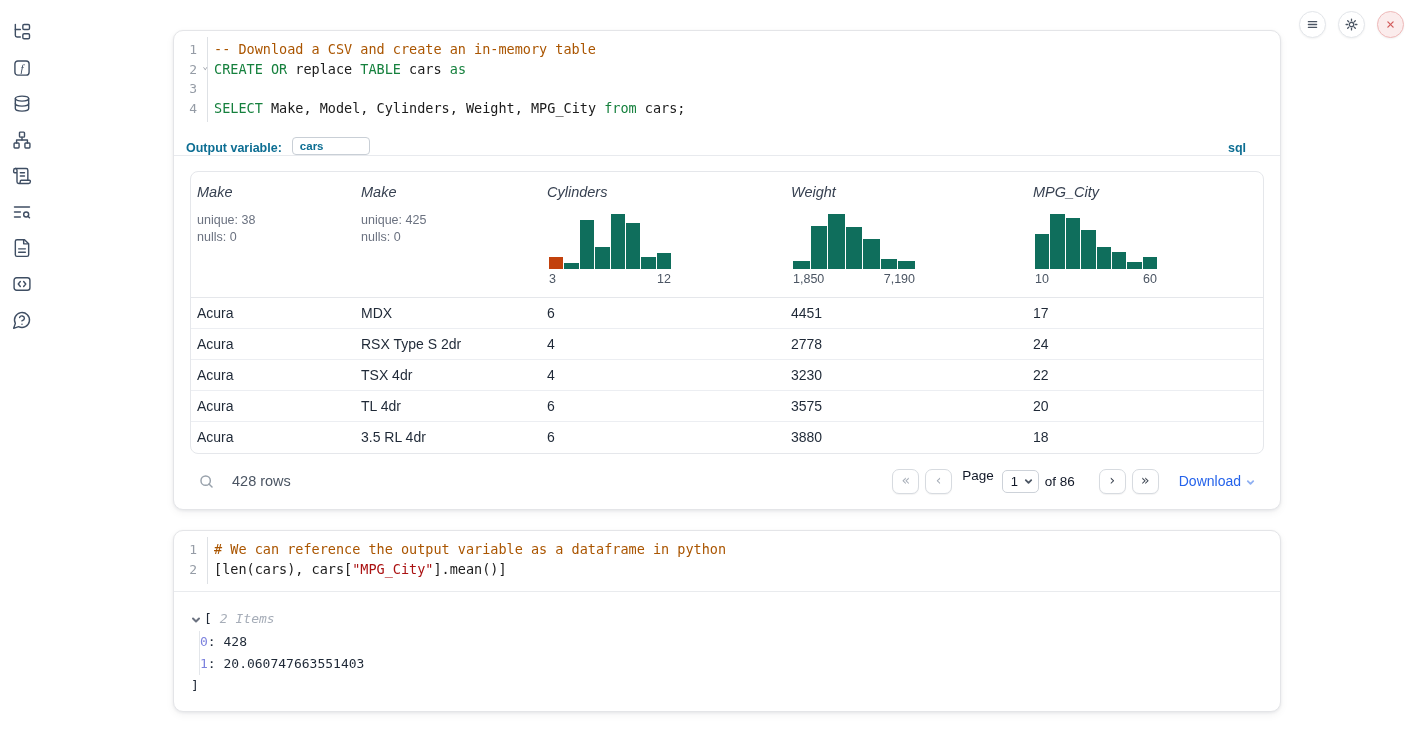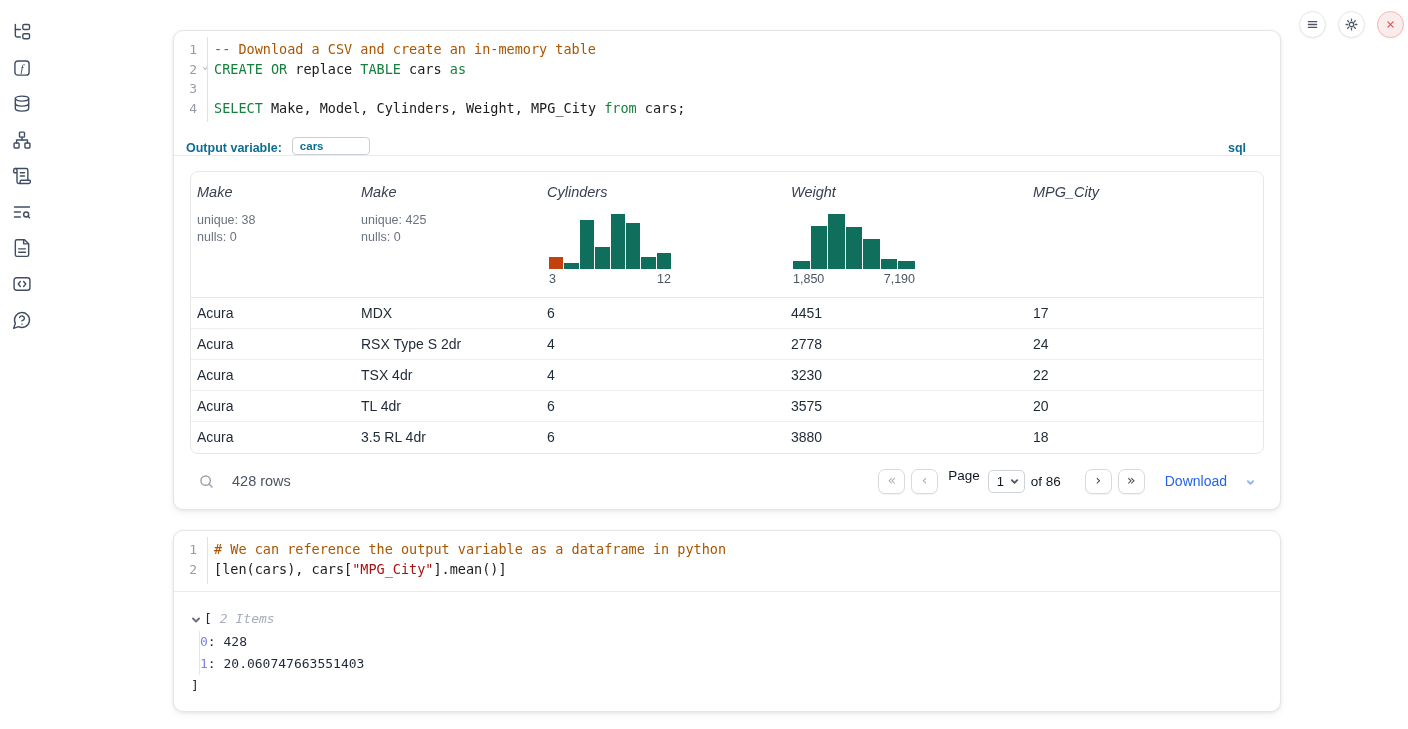--- a/index.html
+++ b/index.html
@@ -89,21 +89,21 @@
   .pbtn.disabled { color:#A7AEB8; cursor:default; }
   .page-label { margin:0 2px 12px 4px; }
   .pselect { width:37px; height:23px; border:1px solid #CDD2D9; border-radius:5px;
     display:flex; align-items:center; justify-content:space-between;
     padding:0 5px 0 8px; font-size:13px; cursor:pointer; background:#fff; }
   .pselect svg, .download svg { width:9px; height:9px; fill:none;
     stroke-width:2; stroke-linecap:round; stroke-linejoin:round; }
   .pselect svg { stroke:#4B5563; }
   .of-label { margin-right:8px; }
   .gap-l { margin-left:10px; }
-  .download { margin-left:14px; display:flex; align-items:center; gap:19px;
+  .download { margin-left:14px; display:flex; align-items:center; gap:5px;
     font-size:14px; color:#2563EB; cursor:pointer; }
   .download svg { stroke:#8FB0F2; margin-top:2px; }
 
   
   .pyout { padding:16px 16px 0 17px; font-family:"DejaVu Sans Mono", monospace;
     font-size:13px; line-height:22.3px; color:#1F2937; }
   .tree-head { display:flex; align-items:center; }
   .tree-caret { margin-right:3px; display:flex; cursor:pointer; }
   .tree-caret svg { width:10px; height:10px; stroke:#6B7280; fill:none;
     stroke-width:2; stroke-linecap:round; stroke-linejoin:round; }
@@ -290,20 +290,36 @@
               <i style="height: 14%; background: rgb(15, 110, 92);"></i>
             </div>
             <div class="hist-axis">
               <span>1,850</span>
               <span>7,190</span>
             </div>
           </div>
         </div>
         <div class="th">
           <div class="th-title">MPG_City</div>
+          <div class="hist-wrap">
+            <div class="hist">
+              <i style="height: 63%; background: rgb(15, 110, 92);"></i>
+              <i style="height: 100%; background: rgb(15, 110, 92);"></i>
+              <i style="height: 93%; background: rgb(15, 110, 92);"></i>
+              <i style="height: 70%; background: rgb(15, 110, 92);"></i>
+              <i style="height: 40%; background: rgb(15, 110, 92);"></i>
+              <i style="height: 31%; background: rgb(15, 110, 92);"></i>
+              <i style="height: 13%; background: rgb(15, 110, 92);"></i>
+              <i style="height: 21%; background: rgb(15, 110, 92);"></i>
+            </div>
+            <div class="hist-axis">
+              <span>10</span>
+              <span>60</span>
+            </div>
+          </div>
         </div>
       </div>
     <div class="tbody" id="table-body">
         <div class="tr">
           <div class="td">Acura</div>
           <div class="td">MDX</div>
           <div class="td">6</div>
           <div class="td">4451</div>
           <div class="td">17</div>
         </div>

